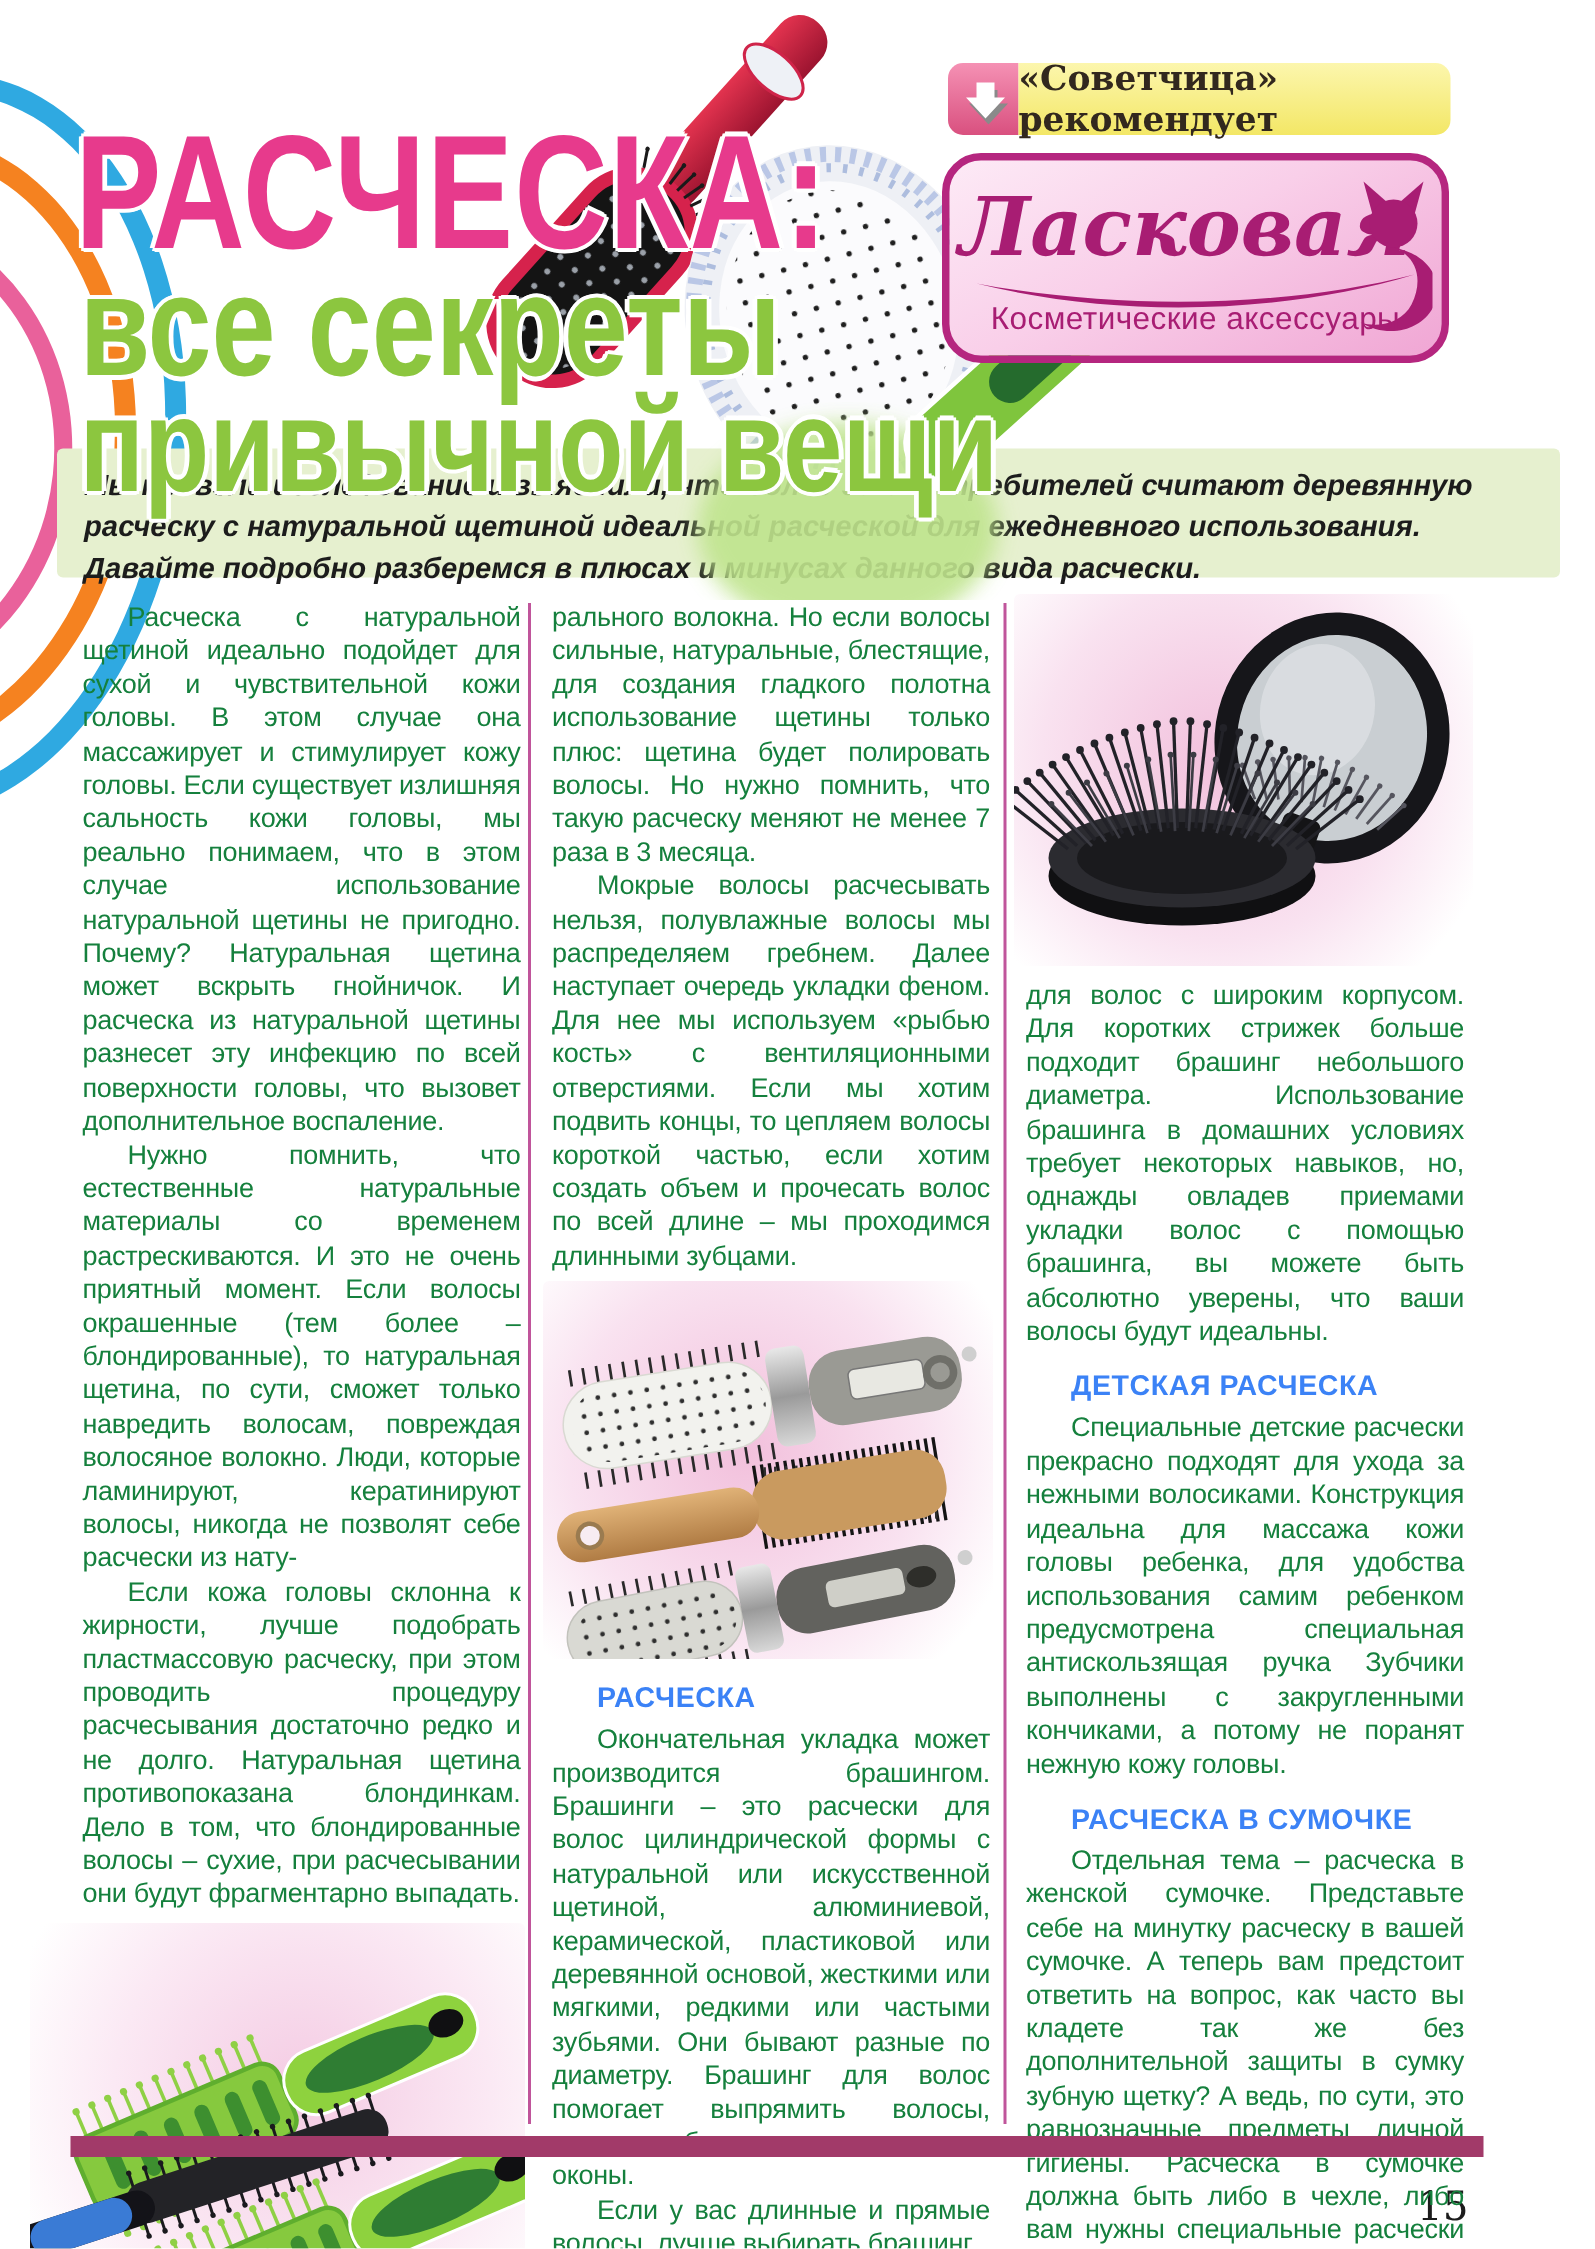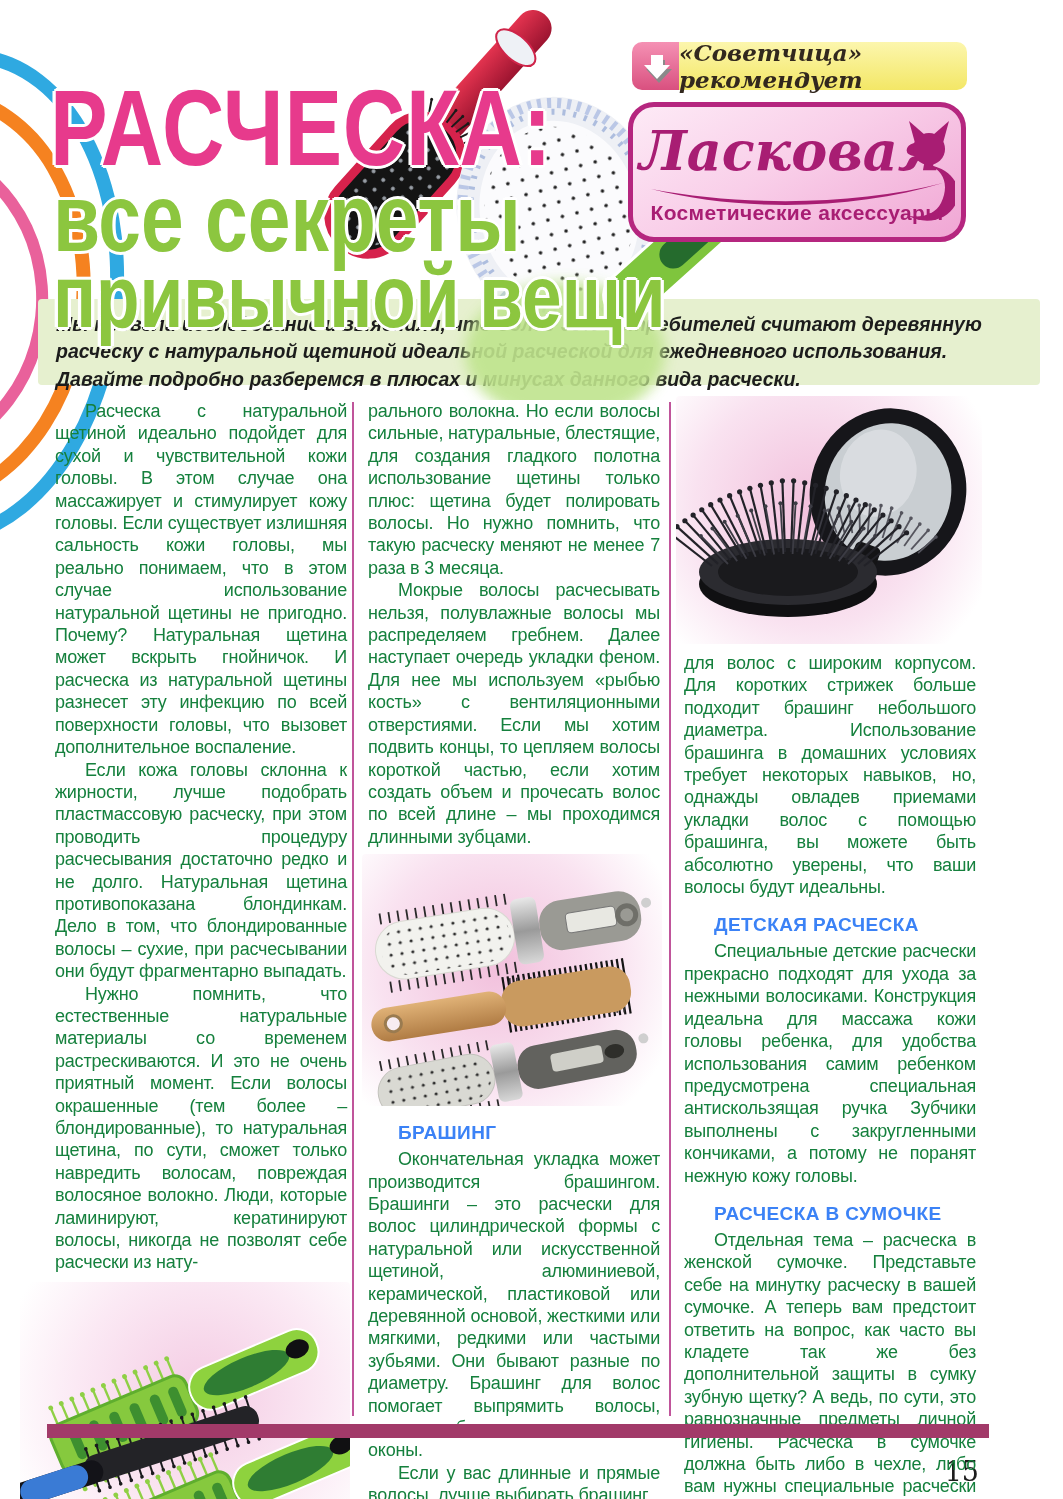--- a/index.html
+++ b/index.html
@@ -20,28 +20,28 @@
                      -4px 0 #fff,4px 0 #fff;}
   .t1{left:50px;top:74px;font-size:108px;color:#e73a8c;transform:scaleX(.8);letter-spacing:1px;}
   .t2{left:53px;top:170px;font-size:96px;color:#8cc63f;transform:scaleX(.8);}
   .t3{left:53px;top:252px;font-size:89px;color:#8cc63f;transform:scaleX(.8);}
   
   .banner{position:absolute;left:632px;top:42px;height:48px;display:flex;z-index:4;}
   .banner-arrow{width:47px;height:48px;background:linear-gradient(180deg,#f591b4,#d9507f);
        border-radius:10px 0 0 10px;display:flex;align-items:center;justify-content:center;}
   .banner-label{width:288px;height:48px;background:linear-gradient(180deg,#fcf6ad,#f3e766);
        border-radius:0 10px 10px 0;display:flex;align-items:center;justify-content:center;
-       font-family:"DejaVu Serif",serif;font-style:italic;font-weight:600;font-size:23px;color:#32281e;}
+       font-family:"DejaVu Serif",serif;font-weight:600;font-size:23px;color:#32281e;}
   
   .logo{position:absolute;left:628px;top:102px;width:338px;height:140px;box-sizing:border-box;
        border:5px solid #b5267f;border-radius:26px;z-index:4;
        background:linear-gradient(150deg,#fdeaf6 0%,#f9cfe9 45%,#f0a6d4 100%);}
   .logo-name{position:absolute;left:6px;top:12px;width:270px;text-align:center;
        font-family:"DejaVu Serif",serif;font-style:italic;font-weight:bold;font-size:54px;color:#a81d73;}
-  .logo-sub{position:absolute;bottom:12px;width:100%;text-align:center;font-weight:700;
+  .logo-sub{position:absolute;bottom:12px;width:100%;text-align:center;font-weight:400;
        font-size:21px;color:#a81d73;letter-spacing:.3px;}
   .logo-swoosh{position:absolute;left:14px;top:74px;}
   .logo-cat{position:absolute;right:6px;top:8px;}
   
   .intro{position:absolute;left:38px;top:299px;width:1002px;height:86px;background:#e6f0cf;
        border-radius:4px;box-sizing:border-box;padding:12px 18px;z-index:1;
        font-style:italic;font-weight:bold;font-size:19.5px;line-height:1.4;color:#1c1c1c;}
   
   .col{position:absolute;top:400px;width:292px;z-index:2;}
   .col1{left:55px;} .col2{left:368px;} .col3{left:684px;}
@@ -165,22 +165,22 @@
     <div class="logo-sub">Косметические аксессуары</div>
   </div>
 
   <div class="intro">Мы провели исследование и выяснили, что более 60% потребителей считают деревянную расческу с натуральной щетиной идеальной расческой для ежедневного использования. Давайте подробно разберемся в плюсах и минусах данного вида расчески.</div>
 
   <div class="divider div1"></div>
   <div class="divider div2"></div>
 
   <div class="col col1">
     <p class="para">Расческа с натуральной щетиной идеально подойдет для сухой и чувствительной кожи головы. В этом случае она массажирует и стимулирует кожу головы. Если существует излишняя сальность кожи головы, мы реально понимаем, что в этом случае использование натуральной щетины не пригодно. Почему? Натуральная щетина может вскрыть гнойничок. И расческа из натуральной щетины разнесет эту инфекцию по всей поверхности головы, что вызовет дополнительное воспаление.</p>
+    <p class="para">Нужно помнить, что естественные натуральные материалы со временем растрескиваются. И это не очень приятный момент. Если волосы окрашенные (тем более – блондированные), то натуральная щетина, по сути, сможет только навредить волосам, повреждая волосяное волокно. Люди, которые ламинируют, кератинируют волосы, никогда не позволят себе расчески из нату-</p>
     <p class="para">Если кожа головы склонна к жирности, лучше подобрать пластмассовую расческу, при этом проводить процедуру расчесывания достаточно редко и не долго. Натуральная щетина противопоказана блондинкам. Дело в том, что блондированные волосы – сухие, при расчесывании они будут фрагментарно выпадать.</p>
-    <p class="para">Нужно помнить, что естественные натуральные материалы со временем растрескиваются. И это не очень приятный момент. Если волосы окрашенные (тем более – блондированные), то натуральная щетина, по сути, сможет только навредить волосам, повреждая волосяное волокно. Люди, которые ламинируют, кератинируют волосы, никогда не позволят себе расчески из нату-</p>
     <div class="photo photo-green">
       <svg width="330" height="252">
         <g id="ga" transform="rotate(-23 150 110)">
           <g>
               <line x1="34" y1="98" x2="34" y2="78" stroke="#8fd045" stroke-width="2.4"></line>
               <circle cx="34" cy="78" r="2.4" fill="#8fd045"></circle>
               <line x1="45.45454545454545" y1="98" x2="45.45454545454545" y2="78" stroke="#8fd045" stroke-width="2.4"></line>
               <circle cx="45.45454545454545" cy="78" r="2.4" fill="#8fd045"></circle>
               <line x1="56.90909090909091" y1="98" x2="56.90909090909091" y2="78" stroke="#8fd045" stroke-width="2.4"></line>
               <circle cx="56.90909090909091" cy="78" r="2.4" fill="#8fd045"></circle>
@@ -505,21 +505,21 @@
           <rect x="14" y="192" width="118" height="50" rx="25" fill="#d9d9d3" stroke="#c2c2bc"></rect>
           <rect x="20" y="196" width="108" height="42" rx="21" fill="url(#pc)"></rect>
           <rect x="132" y="188" width="24" height="58" rx="6" fill="url(#silver)"></rect>
           <rect x="156" y="196" width="120" height="44" rx="20" fill="#62625e"></rect>
           <rect x="190" y="208" width="52" height="18" rx="4" fill="#cfcfc8"></rect>
           <ellipse cx="254" cy="217" rx="10" ry="7" fill="#2e2e2a"></ellipse>
           <circle cx="285" cy="210" r="5" fill="#cfcfcf"></circle>
         </g>
       </svg>
     </div>
-    <div class="subhead">БРАШИНГ</div>
+    <div class="subhead">РАСЧЕСКА</div>
     <p class="para">Окончательная укладка может производится брашингом. Брашинги – это расчески для волос цилиндрической формы с натуральной или искусственной щетиной, алюминиевой, керамической, пластиковой или деревянной основой, жесткими или мягкими, редкими или частыми зубьями. Они бывают разные по диаметру. Брашинг для волос помогает выпрямить волосы, создать объем и струящиеся л оконы.</p>
     <p class="para">Если у вас длинные и прямые волосы, лучше выбирать брашинг</p>
   </div>
 
   <div class="col col3">
     <div class="photo photo-mirror">
       <svg width="306" height="248">
         <g transform="rotate(14 212 96)">
           <ellipse cx="212" cy="96" rx="78" ry="84" fill="#16161a"></ellipse>
           <ellipse cx="212" cy="96" rx="63" ry="69" fill="#c9ced2"></ellipse>

